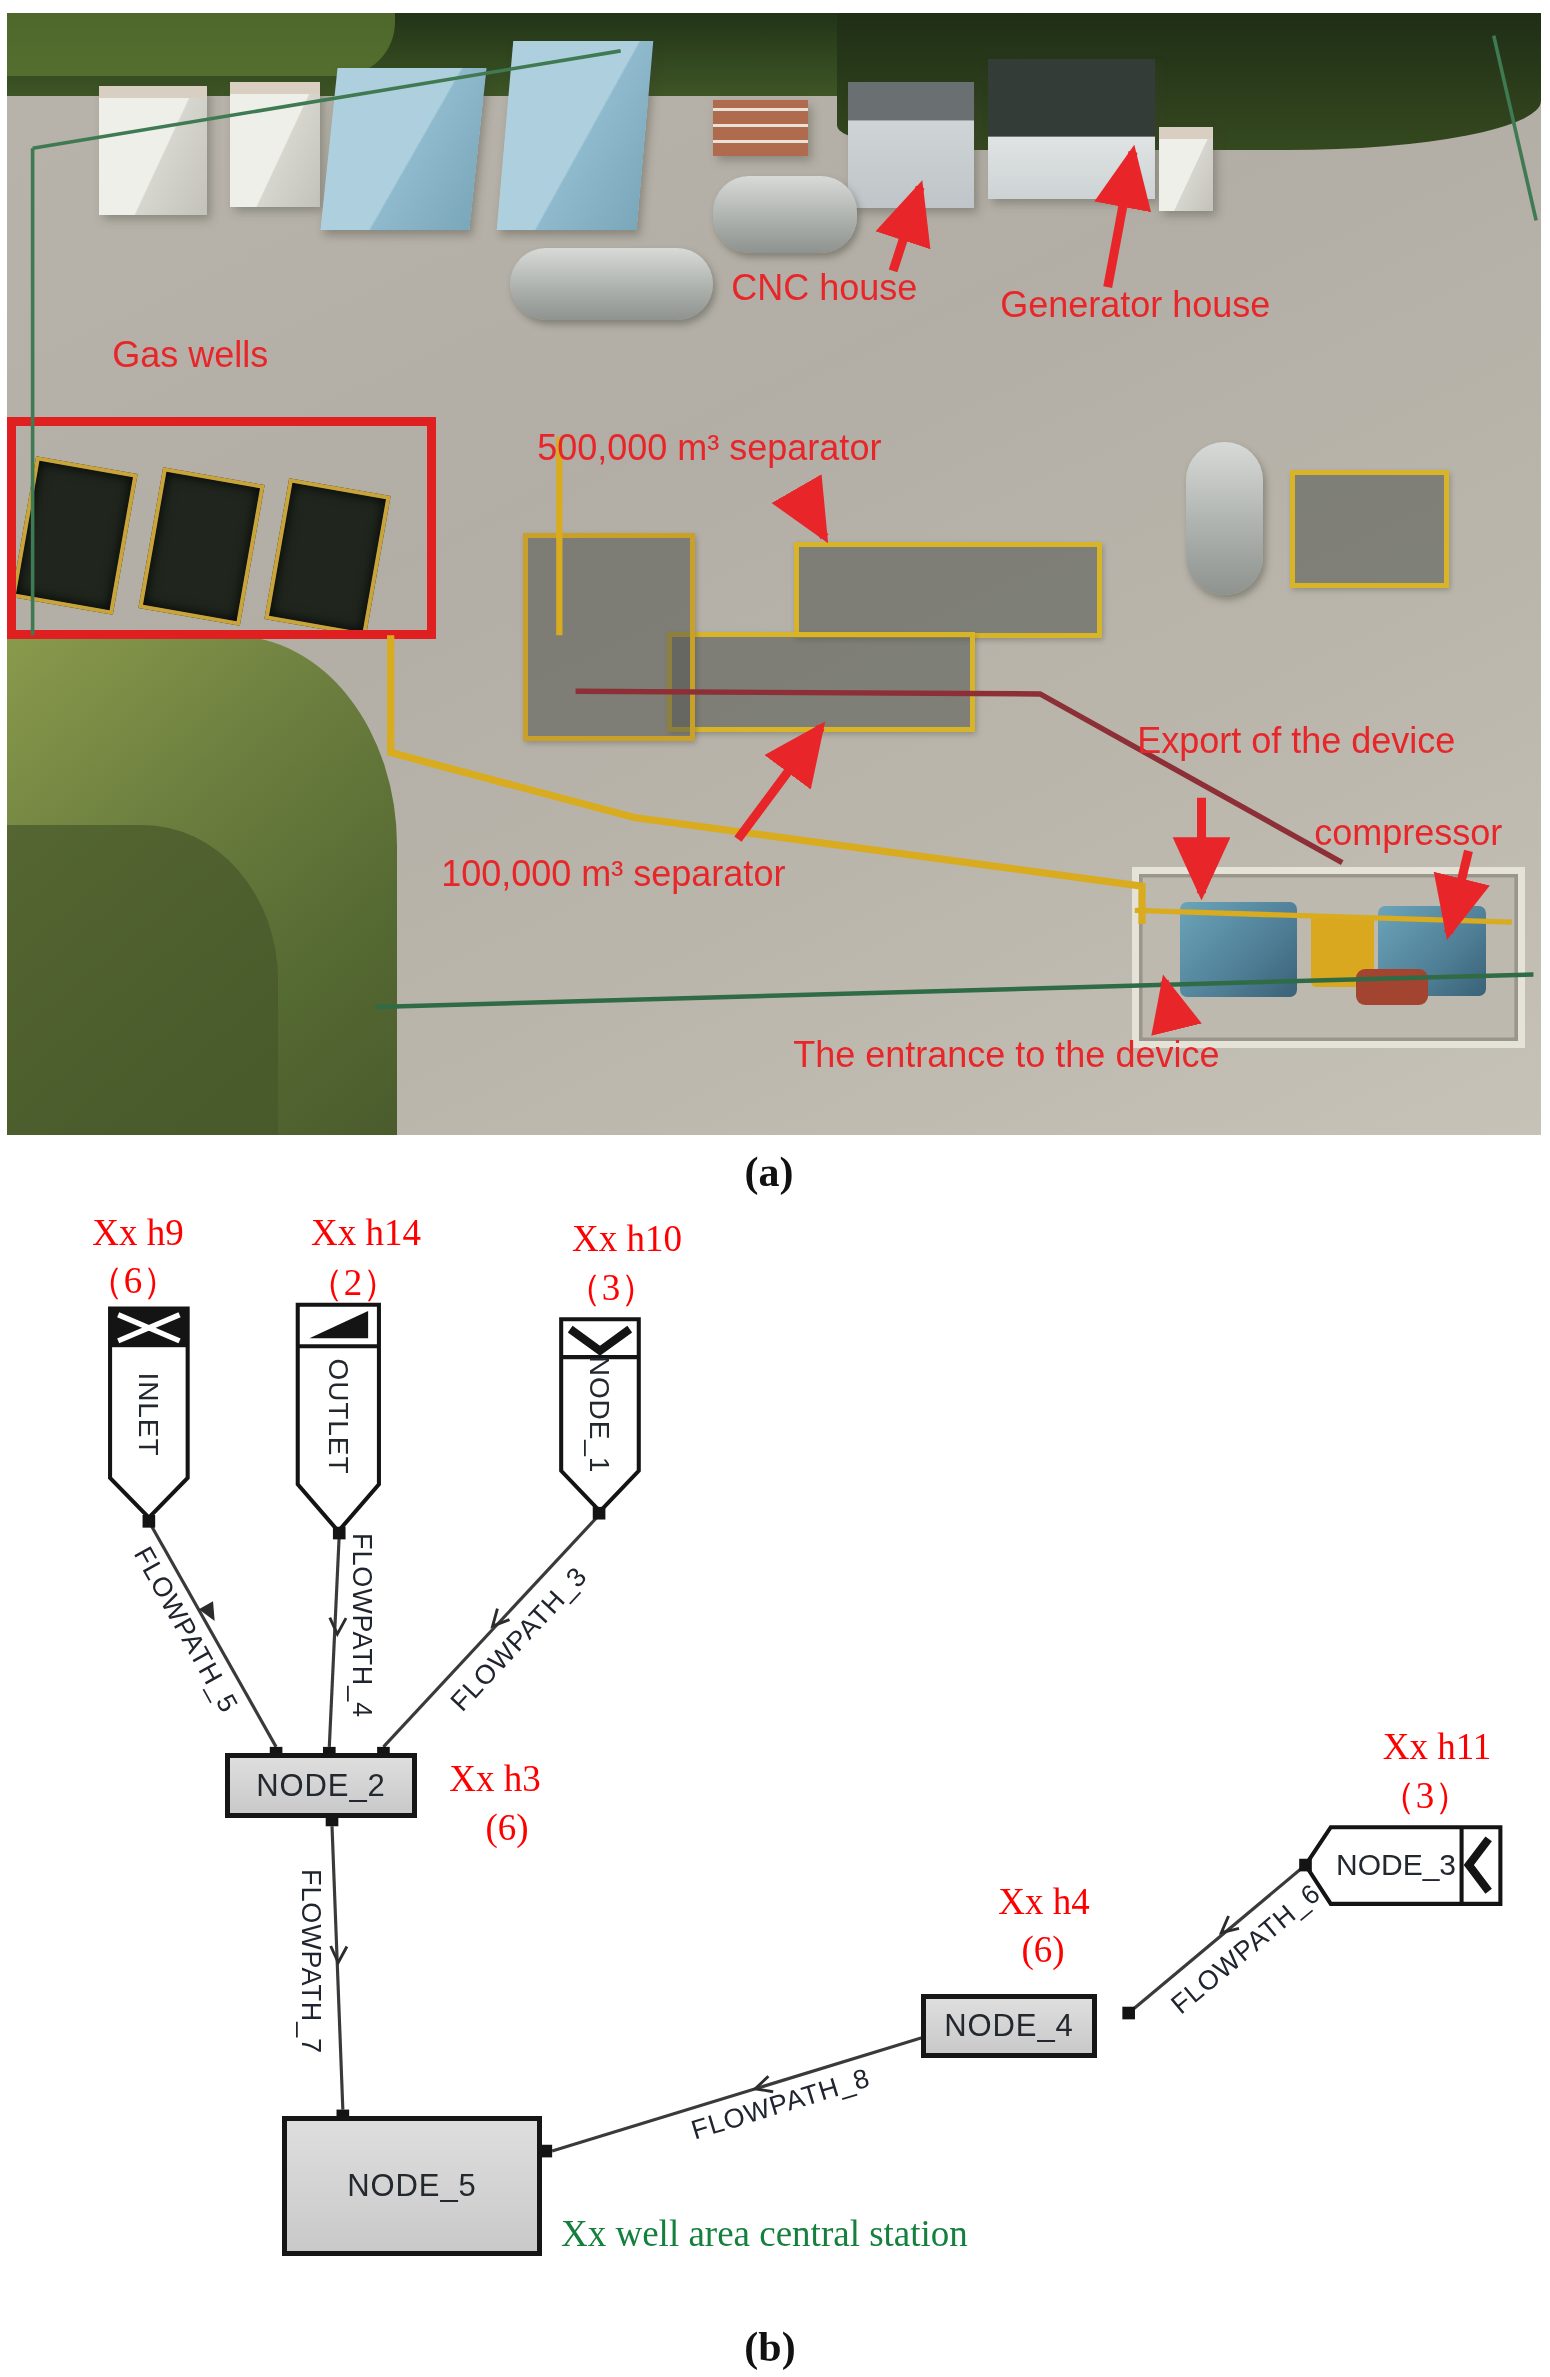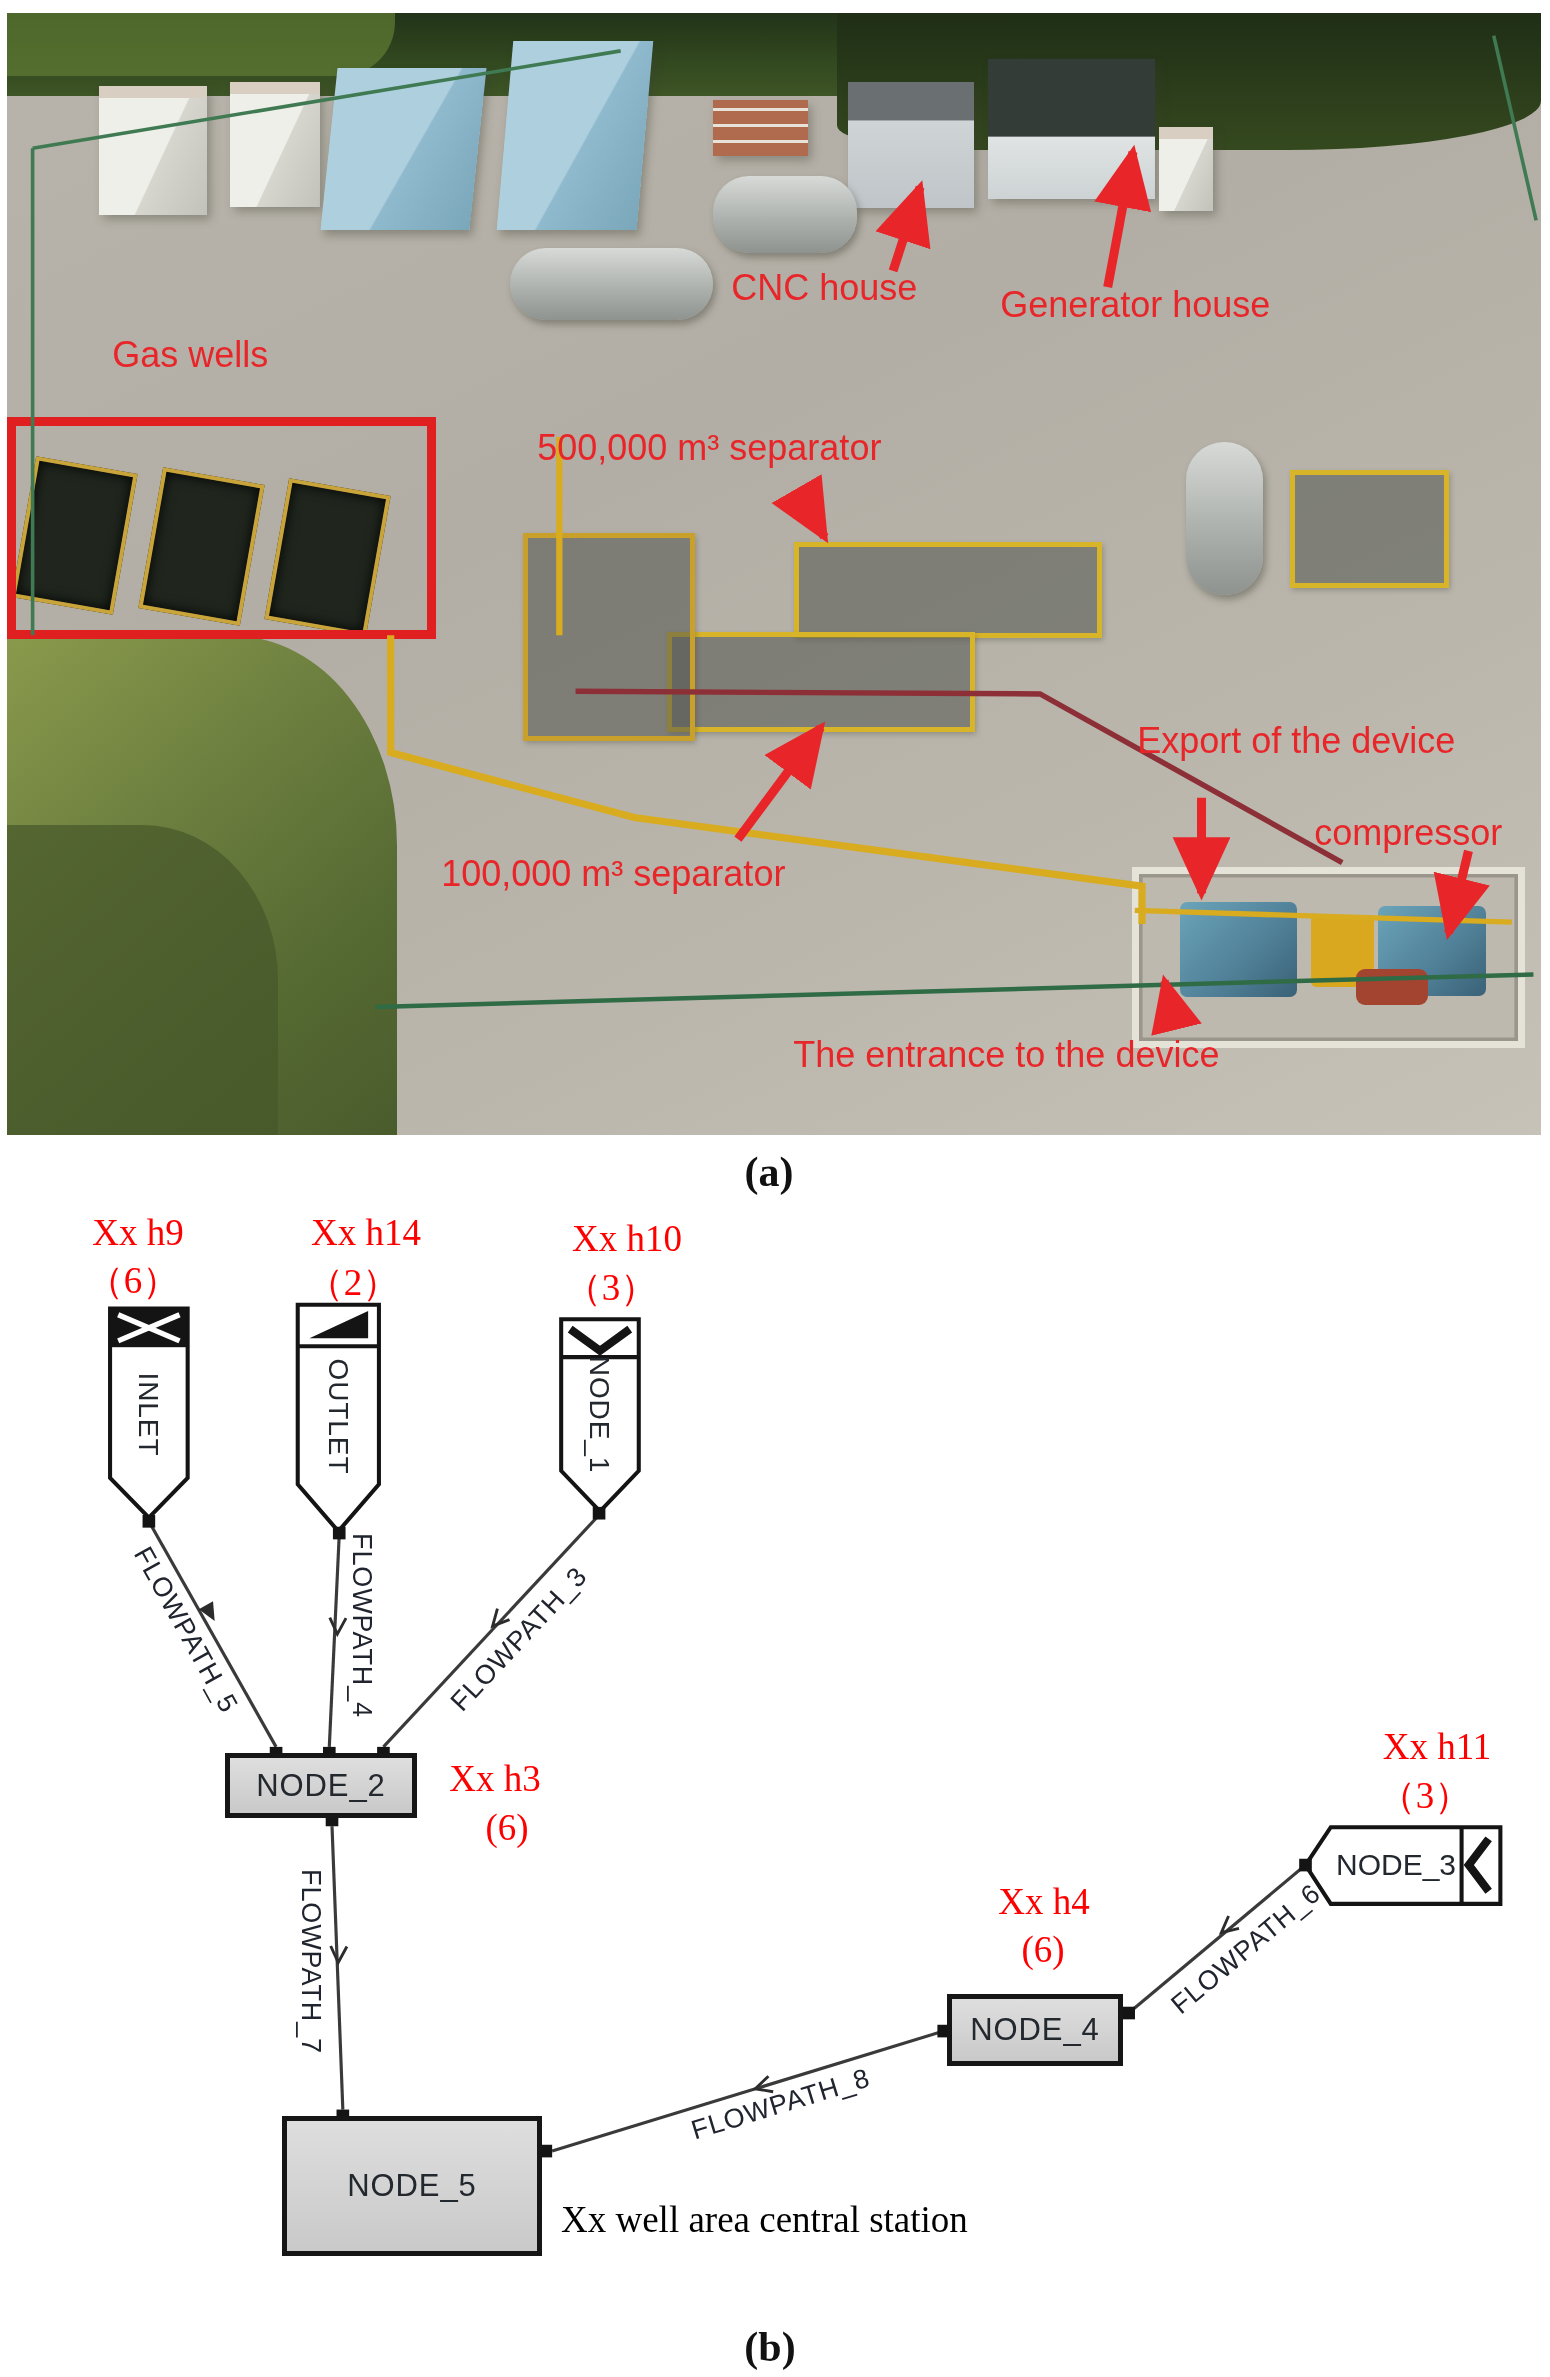--- a/index.html
+++ b/index.html
@@ -40,22 +40,22 @@
   .nodebox{position:absolute;display:flex;align-items:center;justify-content:center;
            background:linear-gradient(180deg,#dedede,#c9c9c9);border:5.4px solid #161616;
            font-size:31px;color:#23272e;letter-spacing:0.9px;box-sizing:border-box;}
   .vlabel{position:absolute;width:153px;height:31px;text-align:center;font-size:28px;color:#23272e;
           letter-spacing:0.9px;transform:rotate(90deg);white-space:nowrap;}
   .hlabel{position:absolute;width:126px;height:31px;text-align:center;font-size:30px;color:#23272e;}
   .fplabel{position:absolute;width:189px;height:29px;text-align:center;font-size:27px;color:#20242e;
            letter-spacing:0.9px;white-space:nowrap;}
   .rlabel{position:absolute;width:198px;text-align:center;color:#ff0000;font-size:37px;line-height:1.0;
           font-family:"Liberation Serif","DejaVu Sans",serif;white-space:nowrap;}
-  .rlabel-left{position:absolute;color:#000000;font-size:37px;font-family:"Liberation Serif","DejaVu Sans",serif;
-          white-space:nowrap;}
+  .rlabel-left{position:absolute;color:#15803d;font-size:37px;font-family:"Liberation Serif","DejaVu Sans",serif;
+          white-space:nowrap;margin-top:14px;}
   svg{position:absolute;overflow:visible;}
 </style>
 </head>
 <body>
 
 <div class="page">
 
   <div class="photo">
     <div class="abs treestrip"></div>
     <div class="abs treeblob-l"></div>
@@ -182,21 +182,21 @@
     <rect x="1244" y="894" width="14" height="14" fill="#141414"></rect>
     <rect x="1440" y="730" width="14" height="14" fill="#141414"></rect>
     <rect x="158" y="349" width="14" height="14" fill="#141414"></rect>
     <rect x="369" y="362" width="14" height="14" fill="#141414"></rect>
     <rect x="657" y="340" width="14" height="14" fill="#141414"></rect>
   </svg>
 
   <div class="nodebox" style="left:225px;top:1753px;width:192px;height:65px">
     <span>NODE_2</span>
   </div>
-  <div class="nodebox" style="left:947px;top:1994px;width:176px;height:72px">
+  <div class="nodebox" style="left:921px;top:1994px;width:176px;height:64px">
     <span>NODE_4</span>
   </div>
   <div class="nodebox" style="left:282px;top:2116px;width:260px;height:140px">
     <span>NODE_5</span>
   </div>
 
   <div class="vlabel" style="left:72px;top:1399px">INLET</div>
   <div class="vlabel" style="left:262px;top:1401px">OUTLET</div>
   <div class="vlabel" style="left:523px;top:1399px">NODE_1</div>
   <div class="hlabel" style="left:1333px;top:1848px">NODE_3</div>

